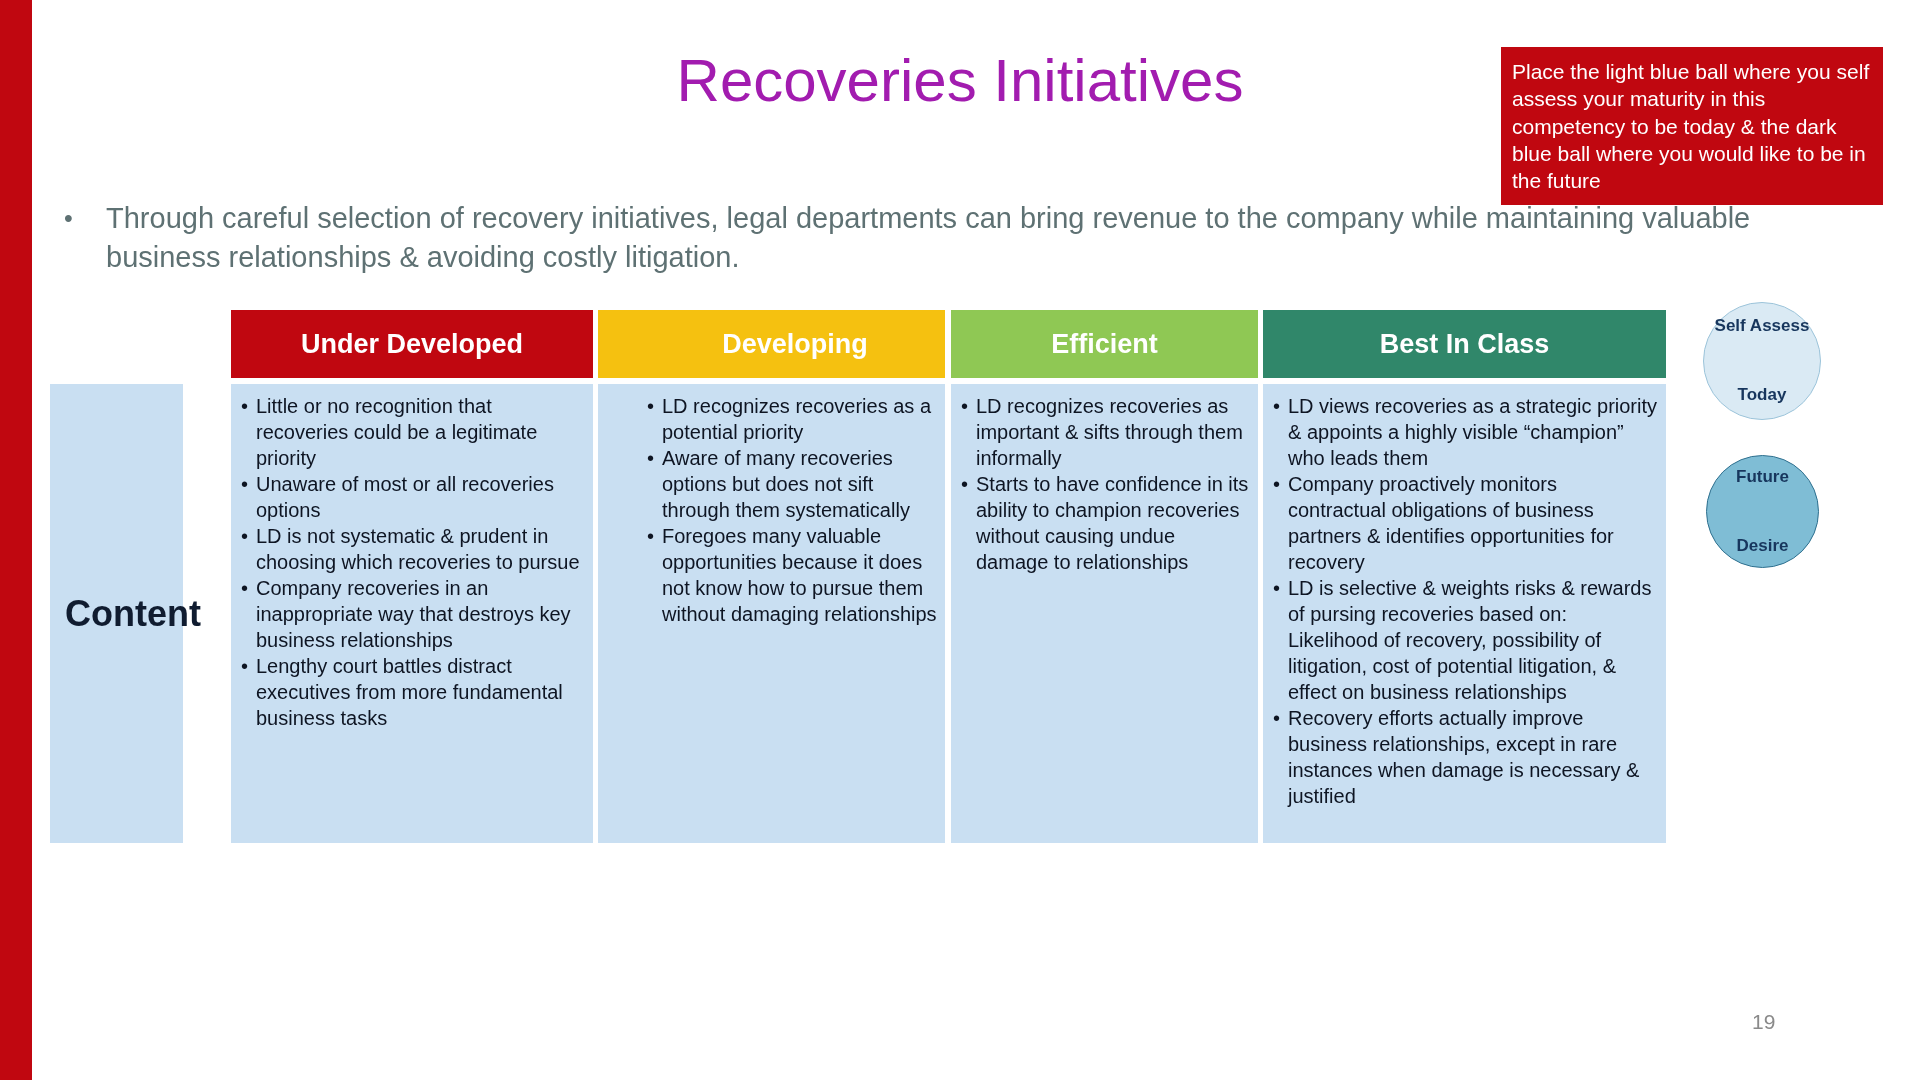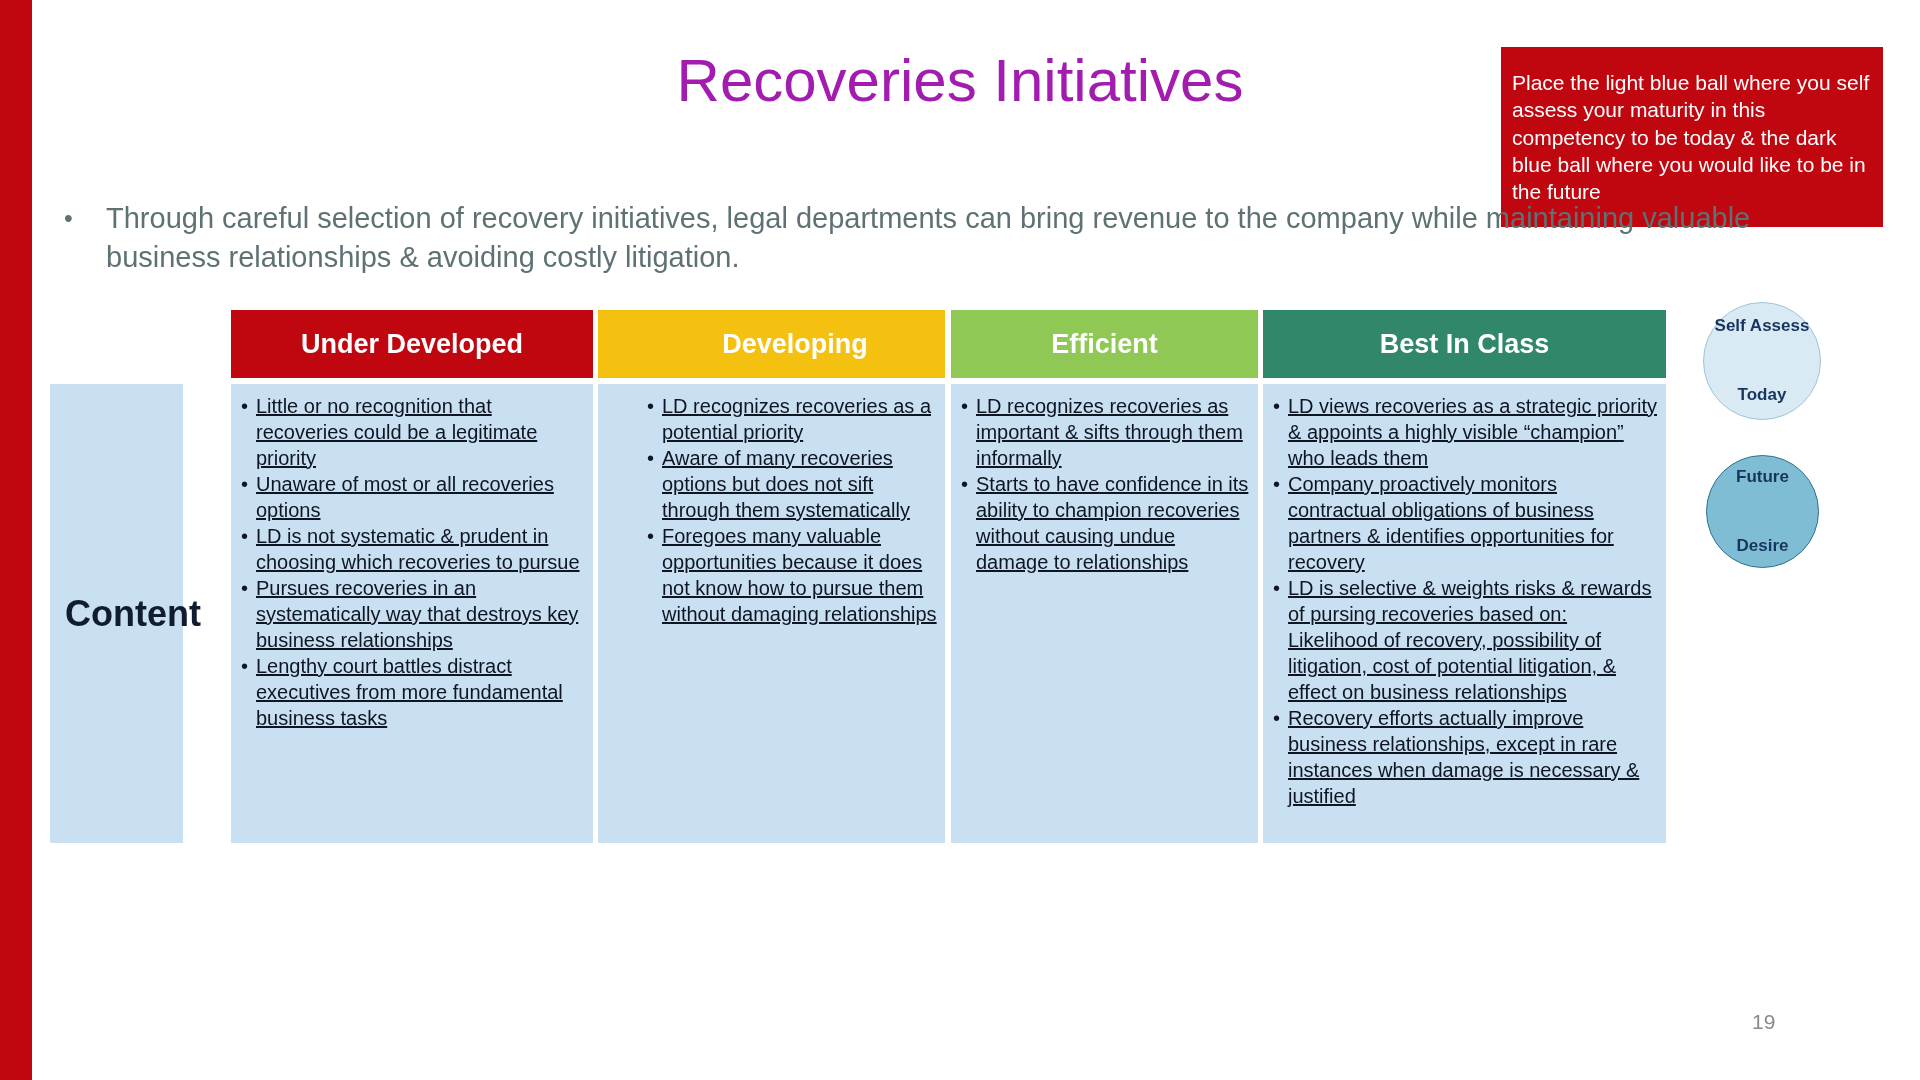--- a/index.html
+++ b/index.html
@@ -14,21 +14,21 @@
 
   .left-bar { position:absolute; left:0; top:0; width:32px; height:1080px; }
 
   .title {
     position:absolute; left:0; top:46px; width:1920px;
     text-align:center; font-size:60px; font-weight:400; color:#a21caf;
   }
 
   .note {
     position:absolute; left:1501px; top:47px; width:382px; min-height:148px;
-    padding:22px 11px; color:#ffffff; font-size:21px; line-height:1.3;
+    padding:11px 11px; color:#ffffff; font-size:21px; line-height:1.3;
   }
 
   .intro {
     position:absolute; left:64px; top:199px; width:1692px;
     display:flex; font-size:29px; line-height:1.33;
   }
   .intro-marker { flex:none; width:42px; font-size:25px; padding-top:3px; }
   .intro-text { flex:1; }
 
   .row-label {
@@ -48,21 +48,21 @@
     padding:9px 8px 8px 8px; font-size:20px; line-height:1.3; color:#0e1523;
     overflow:hidden;
   }
   .c0 { left:231px;  width:362px; }
   .c1 { left:598px;  width:347px;padding-left:47px; }
   .c2 { left:951px;  width:307px; }
   .c3 { left:1263px; width:403px; }
 
   .cell-bullet { display:flex; }
   .cell-bullet .bm { flex:none; width:17px; padding-left:2px; }
-  .cell-bullet .bt { flex:1;text-decoration:underline; }
+  .cell-bullet .bt { flex:1; }
 
   .circle {
     position:absolute; border-radius:50%;
     display:flex; flex-direction:column; align-items:center; justify-content:center;
     text-align:center; font-weight:bold; color:#17365d;
     font-size:17px; line-height:1.45;gap:44px;
   }
   .circle-today  { left:1703px; top:302px; width:118px; height:118px; border:1px solid #9cc4da; }
   .circle-future { left:1706px; top:455px; width:113px; height:113px; border:1px solid #2f708f; }
 
@@ -106,21 +106,21 @@
         <div class="cell-bullet">
           <span class="bm">•</span>
           <span class="bt">Unaware of most or all recoveries options</span>
         </div>
         <div class="cell-bullet">
           <span class="bm">•</span>
           <span class="bt">LD is not systematic &amp; prudent in choosing which recoveries to pursue</span>
         </div>
         <div class="cell-bullet">
           <span class="bm">•</span>
-          <span class="bt">Pursues recoveries in an systematically way that destroys key business relationships</span>
+          <span class="bt">Company recoveries in an inappropriate way that destroys key business relationships</span>
         </div>
         <div class="cell-bullet">
           <span class="bm">•</span>
           <span class="bt">Lengthy court battles distract executives from more fundamental business tasks</span>
         </div>
       </div>
   </div>
 
   <div class="col">
     <div class="col-header c1" style="background: rgb(245, 193, 16);">Developing</div>

